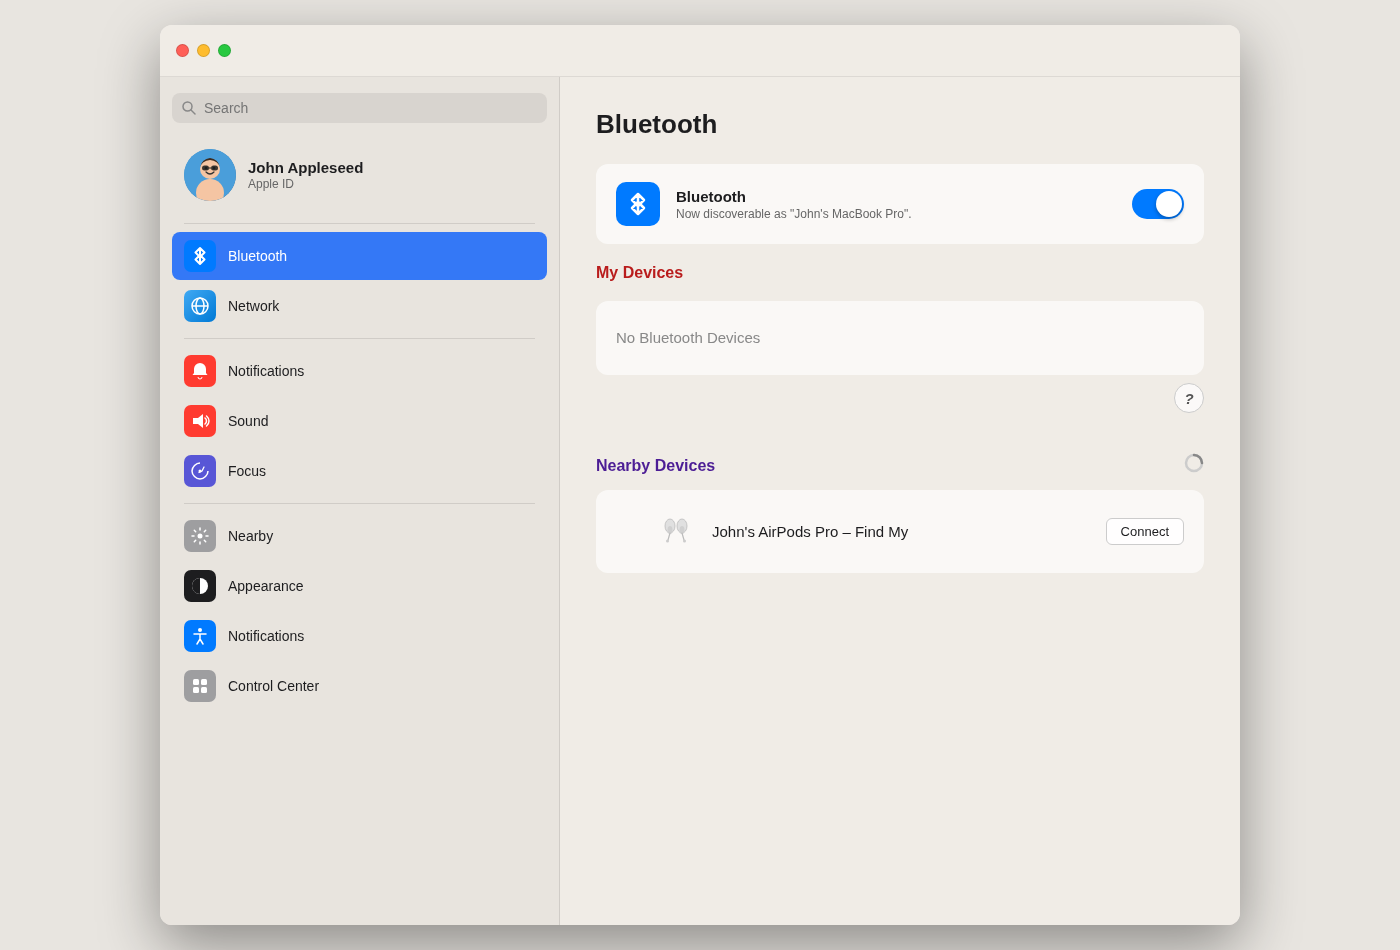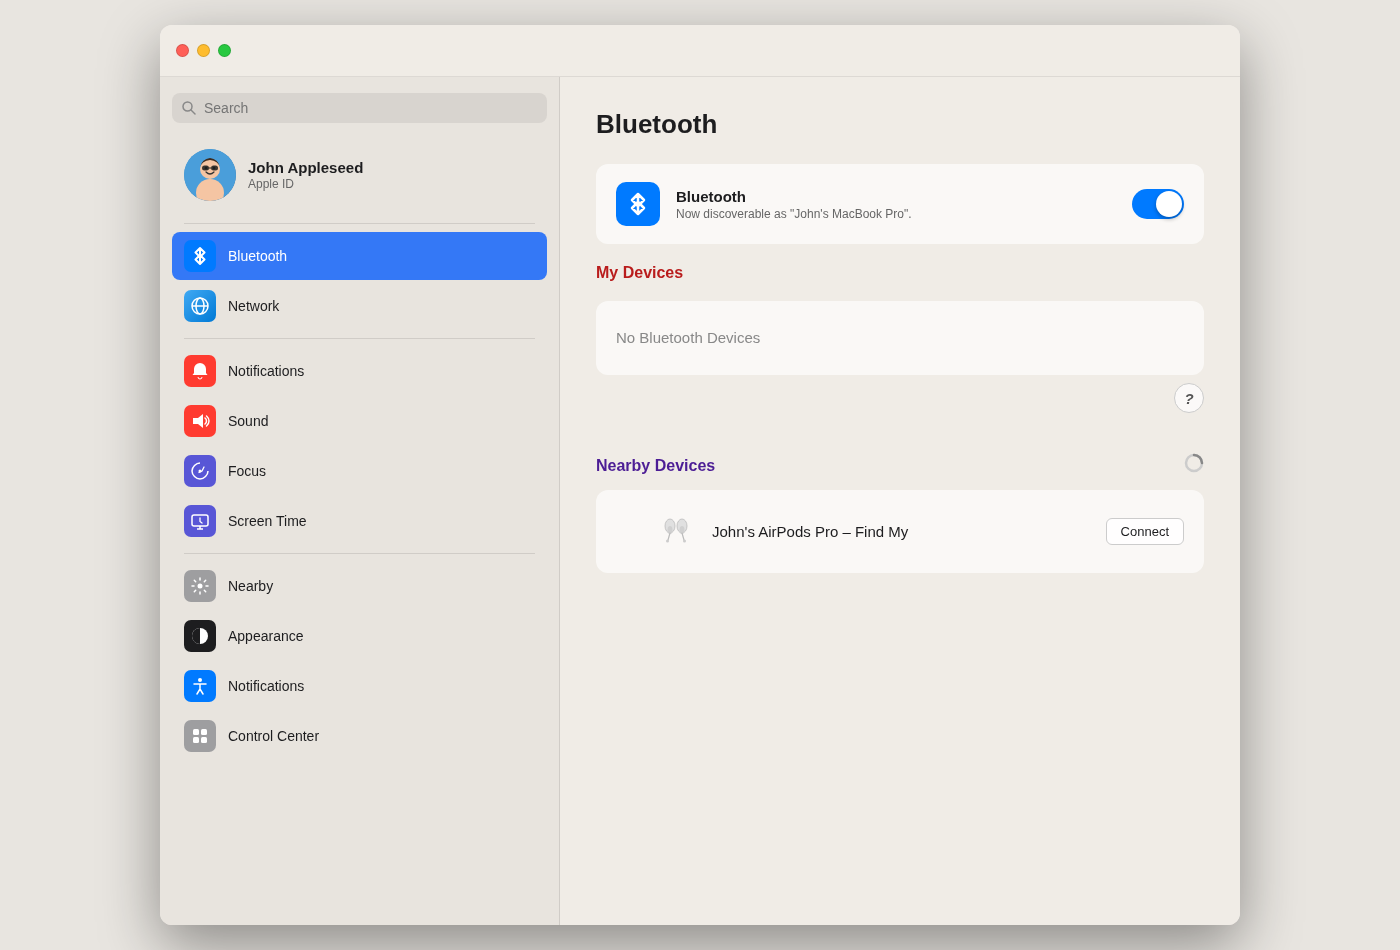--- a/index.html
+++ b/index.html
@@ -460,31 +460,20 @@
           <div class="sidebar-icon icon-focus">
             <svg width="20" height="20" viewBox="0 0 20 20" fill="white">
               <path d="M10 2C6 2 2 6 2 10s4 8 8 8 8-4 8-8" stroke="white" stroke-width="1.5" fill="none"></path>
               <path d="M14 6l-2 4-3 1.5" stroke="white" stroke-width="1.3" fill="none" stroke-linecap="round"></path>
               <circle cx="10" cy="10" r="1.5" fill="white"></circle>
             </svg>
           </div>
           <span class="sidebar-item-label">Focus</span>
         </div>
 
-        <div class="sidebar-item">
-          <div class="sidebar-icon icon-screentime">
-            <svg width="20" height="20" viewBox="0 0 20 20" fill="none">
-              <rect x="2" y="4" width="16" height="11" rx="2" stroke="white" stroke-width="1.5"></rect>
-              <line x1="7" y1="18" x2="13" y2="18" stroke="white" stroke-width="1.5"></line>
-              <line x1="10" y1="15" x2="10" y2="18" stroke="white" stroke-width="1.5"></line>
-              <path d="M10 7v3.5l2 1.5" stroke="white" stroke-width="1.3" stroke-linecap="round"></path>
-            </svg>
-          </div>
-          <span class="sidebar-item-label">Screen Time</span>
-        </div>
       </div>
 
       <div class="sidebar-divider"></div>
 
       <div class="sidebar-section">
 
         <div class="sidebar-item">
           <div class="sidebar-icon icon-general">
             <svg width="20" height="20" viewBox="0 0 20 20" fill="white">
               <circle cx="10" cy="10" r="2.5" fill="white"></circle>

